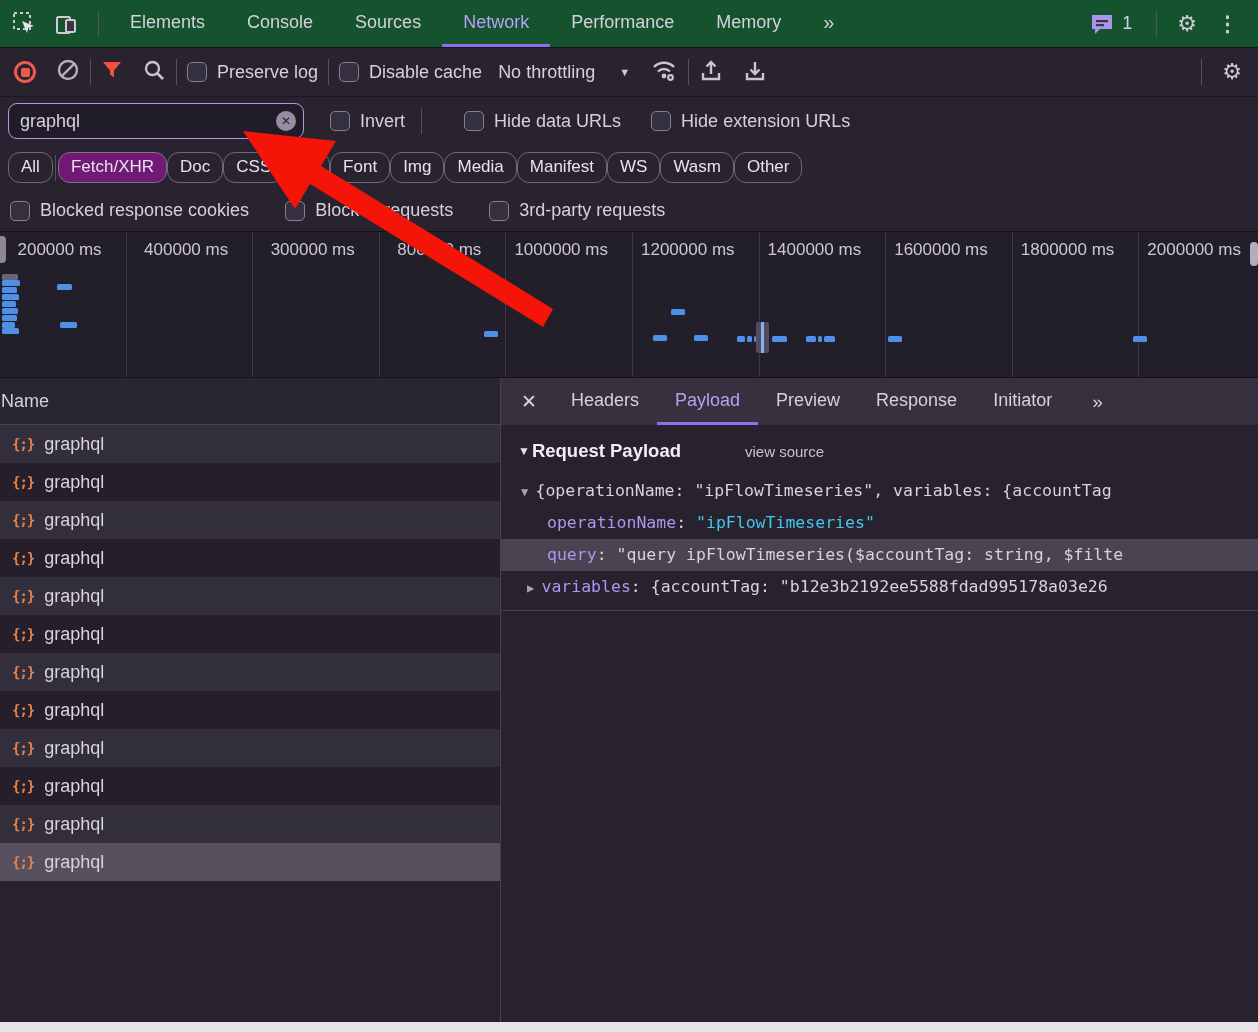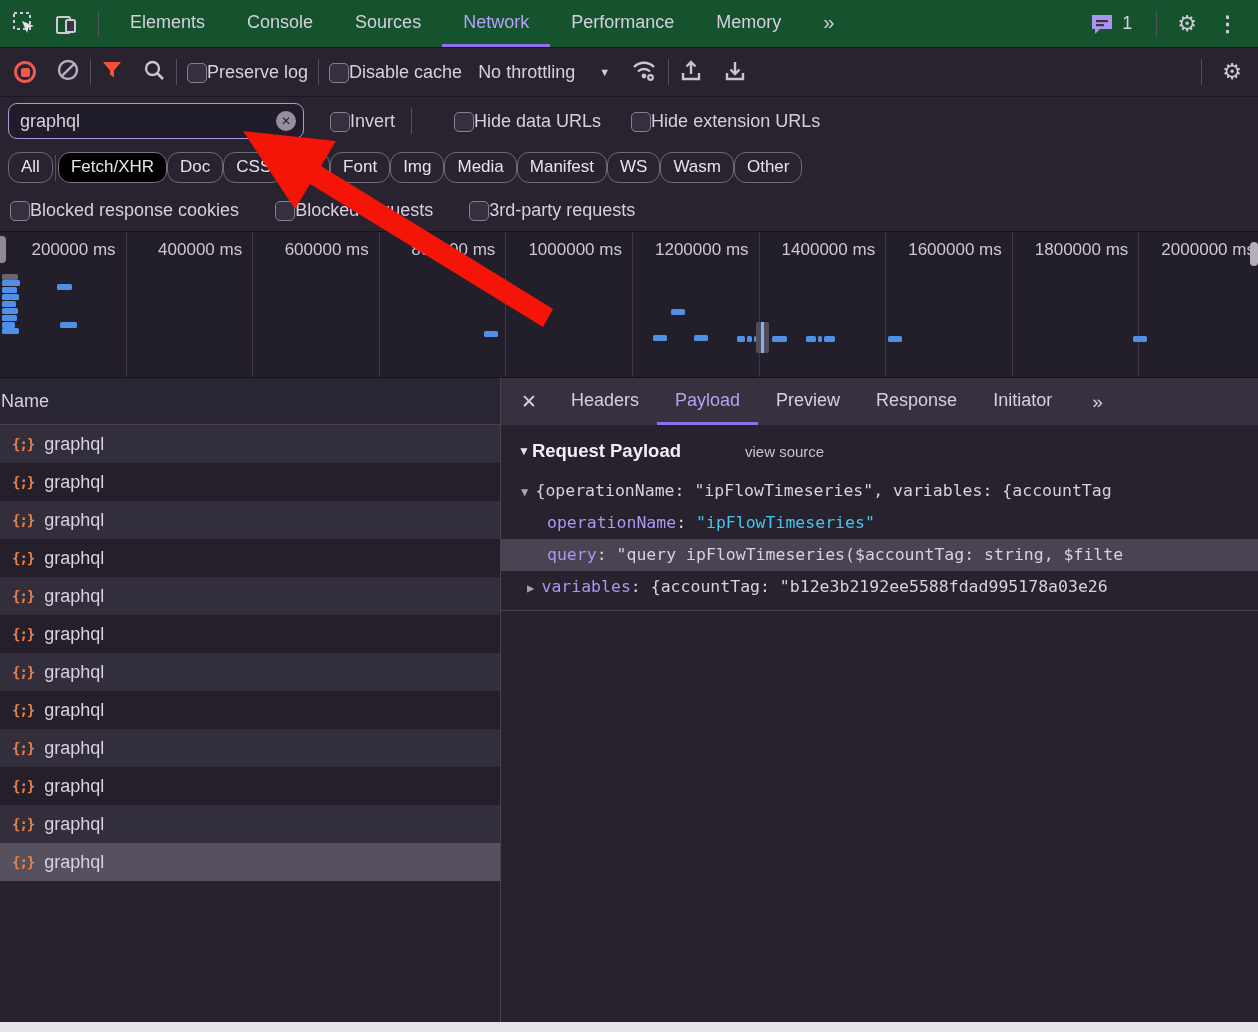--- a/index.html
+++ b/index.html
@@ -19,46 +19,46 @@
   .issues { display:flex; align-items:center; gap:8px; margin-right:14px; }
   .issues-count { font-size:18px; color:#d6d0dd; }
   .glyph-btn { font-size:22px; color:#cfc9d8; padding:0 10px; }
   .kebab { font-size:21px; font-weight:bold; }
 
   
   .toolbar { height:49px; background:#28232e; display:flex; align-items:center; padding-left:14px; border-bottom:1px solid #1b1822; }
   .record { width:22px; height:22px; border:3px solid #ef5a50; border-radius:50%; display:flex; align-items:center; justify-content:center; }
   .record i { width:9px; height:9px; background:#ef5a50; border-radius:2px; }
   .icon-gap { margin-left:20px; }
-  .cbwrap { display:flex; align-items:flex-end; }
+  .cbwrap { display:flex; align-items:center; gap:10px; }
   .cb { width:20px; height:20px; border:1.5px solid #87818f; border-radius:5px; background:#353040; flex:none; }
   .cblabel { font-size:18px; color:#d6d0dd; white-space:nowrap; }
   .throttle { display:flex; align-items:center; margin-left:16px; gap:24px; font-size:18px; color:#d6d0dd; }
   .caret { font-size:11px; color:#cfc9d8; }
   .flexspace { flex:1; }
 
   
   .filterrow { height:48px; background:#28232e; display:flex; align-items:center; padding-left:8px; }
   .filterbox { position:relative; width:296px; height:36px; }
   .filterbox input { width:100%; height:100%; background:#211c29; border:1.5px solid #a79ed9; border-radius:9px; color:#d8d2de; font-size:18px; font-family:"Liberation Sans",sans-serif; padding:0 36px 0 11px; outline:none; }
   .clearx { position:absolute; right:8px; top:8px; width:20px; height:20px; border-radius:50%; background:#958e a0; background:#958ea0; color:#28232e; font-size:12px; display:flex; align-items:center; justify-content:center; }
   .filterrow .cbwrap { margin-left:26px; }
 
   
   .chiprow { height:45px; background:#28232e; display:flex; align-items:center; padding-left:8px; gap:0; }
   .chip { border:1.5px solid #6f6879; border-radius:12px; padding:4px 12px 5px; font-size:17px; color:#e8e2ee; white-space:nowrap; }
-  .chip.sel { background:#000000; border-color:#7a7287; }
+  .chip.sel { background:#701a75; border-color:#7a7287; }
 
   
   .cbrow { height:42px; background:#28232e; display:flex; align-items:center; padding-left:10px; gap:36px; border-bottom:1px solid #15121b; }
 
   
   .overview { position:relative; height:146px; background:#221e2a; border-bottom:1px solid #15121b; overflow:hidden; }
   .sections { position:absolute; inset:0; display:flex; }
-  .section { width:126.6px; flex:none; border-right:1px solid #3f3946; padding:8px 10px 0 0; text-align:right; font-size:17px; color:#cdc7d4; white-space:nowrap; }
+  .section { width:126.6px; flex:none; border-right:1px solid #3f3946; padding:8px 24px 0 0; text-align:right; font-size:17px; color:#cdc7d4; white-space:nowrap; }
   .bar { position:absolute; height:6px; border-radius:1.5px; background:#4e8fe8; }
   .bar.gray { background:#6b6472; }
   .marker { position:absolute; background:#514b5a; border-radius:2px; display:flex; align-items:stretch; justify-content:center; }
   .marker i { width:3px; background:#7fb0f2; }
   .pill { position:absolute; background:#8d8796; border-radius:4px; }
 
   
   .main { display:flex; height:644px; }
   .left { width:501px; flex:none; border-right:1px solid #47424e; background:#27222e; display:flex; flex-direction:column; }
   .name-header { height:47px; background:#2a2533; border-bottom:1px solid #47424e; display:flex; align-items:center; padding-left:1px; font-size:18px; color:#d6d0dd; }
@@ -251,21 +251,21 @@
       <label class="cbwrap">
         <span class="cb"></span>
         <span class="cblabel">3rd-party requests</span>
       </label>
     </div>
 
   <div class="overview">
     <div class="sections">
         <div class="section">200000 ms</div>
         <div class="section">400000 ms</div>
-        <div class="section">600000 ms</div>
+        <div class="section">300000 ms</div>
         <div class="section">800000 ms</div>
         <div class="section">1000000 ms</div>
         <div class="section">1200000 ms</div>
         <div class="section">1400000 ms</div>
         <div class="section">1600000 ms</div>
         <div class="section">1800000 ms</div>
         <div class="section">2000000 ms</div>
       </div>
     <div class="barlayer">
         <div class="bar gray" style="left: 2px; top: 42px; width: 16px;"></div>

